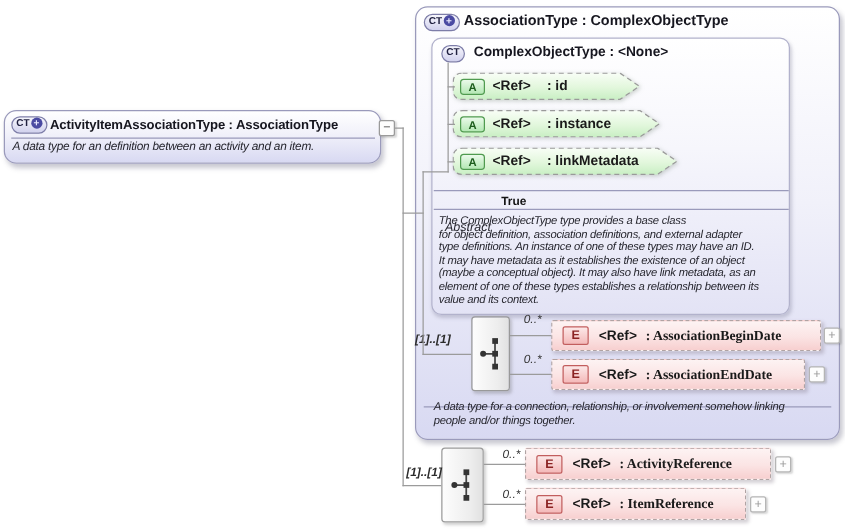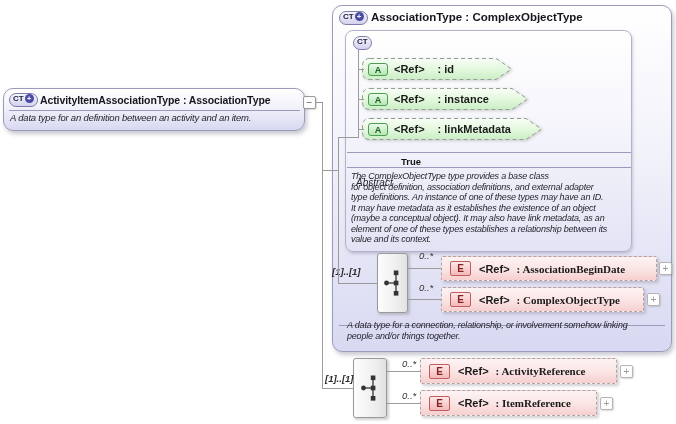--- a/index.html
+++ b/index.html
@@ -117,20 +117,21 @@
     <div class="boxtitle" style="left:38px; top:5px; font-size:11.5px;">AssociationType : ComplexObjectType</div>
     <div class="divider" style="left:6px; top:319px; width:326px;"></div>
     <div class="annot" style="left:14px; top:314px; width:322px;">A data type for a connection, relationship, or involvement somehow linking
 people and/or things together.</div>
   </div>
 
   <div class="innerbox" style="left:345px; top:30px; width:287px; height:222px;">
     <div class="ctbadge" style="left:7px; top:5px;">
       <span>CT</span>
     </div>
+    <div class="boxtitle" style="left:33px; top:5px; font-size:11px;">ComplexObjectType : &lt;None&gt;</div>
     <div class="divider" style="left:1px; top:121px; width:284px;"></div>
     <div class="abstract-label" style="left:10px; top:124px;margin-top:22px;">Abstract</div>
     <div class="abstract-value" style="left:55px; top:125px;">True</div>
     <div class="divider" style="left:1px; top:136px; width:284px;"></div>
     <div class="annot" style="left:5px; top:140px; width:280px;">The ComplexObjectType type provides a base class
 for object definition, association definitions, and external adapter
 type definitions. An instance of one of these types may have an ID.
 It may have metadata as it establishes the existence of an object
 (maybe a conceptual object). It may also have link metadata, as an
 element of one of these types establishes a relationship between its
@@ -179,21 +180,21 @@
     <span class="ebadge">E</span>
     <span class="reflabel">&lt;Ref&gt;</span>
     <span class="namelabel">: AssociationBeginDate</span>
   </div>
   <div class="handle faded" style="left:659px; top:262px;">+</div>
 
   <div class="occ" style="left:419px; top:282px;">0..*</div>
   <div class="elem" style="left:441px; top:287px; width:203px; height:25px;">
     <span class="ebadge">E</span>
     <span class="reflabel">&lt;Ref&gt;</span>
-    <span class="namelabel">: ComplexObjectType</span>
+    <span class="namelabel">: AssociationEndDate</span>
   </div>
   <div class="handle faded" style="left:647px; top:293px;">+</div>
 
   <div class="seq" style="left:353px; top:358px; width:34px; height:60px;">
     <svg width="20" height="30" viewBox="0 0 20 30">
       <line x1="3" y1="15" x2="13" y2="15" stroke="#444" stroke-width="1.4"></line>
       <line x1="13" y1="4" x2="13" y2="26" stroke="#444" stroke-width="1.4"></line>
       <circle cx="3.5" cy="15" r="2.4" fill="#333"></circle>
       <rect x="10.8" y="2.5" width="4.6" height="4.6" fill="#333"></rect>
       <rect x="10.8" y="12.7" width="4.6" height="4.6" fill="#333"></rect>

